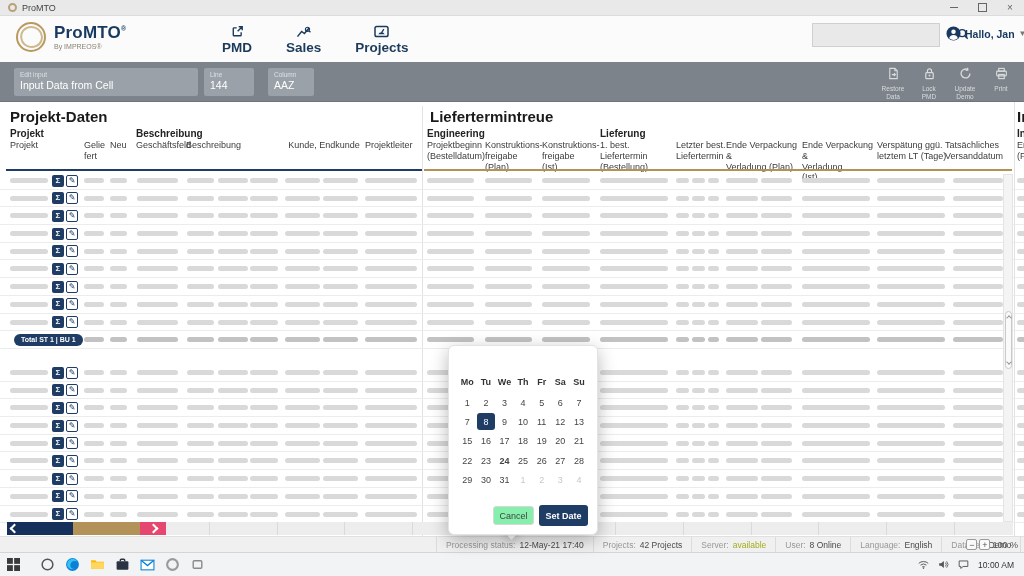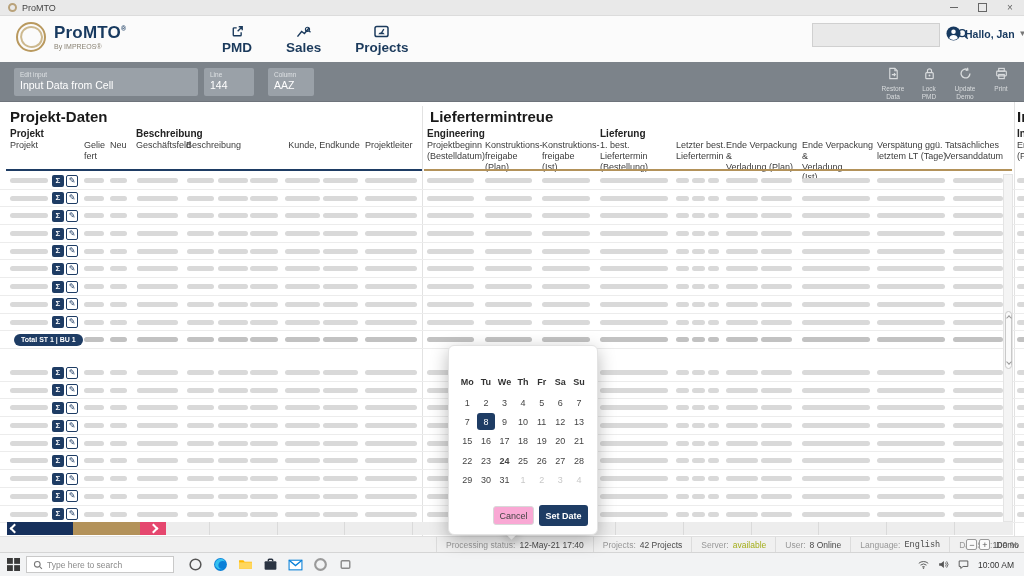--- a/index.html
+++ b/index.html
@@ -93,21 +93,21 @@
   .cal-arrow i{display:inline-block;width:5px;height:5px;border-left:1.5px solid #555;border-bottom:1.5px solid #555;}
   .cal-arrow.prev i{transform:rotate(45deg);}
   .cal-arrow.next i{transform:rotate(-135deg);}
   .cal-wk{position:absolute;top:31px;width:18.6px;text-align:center;font-size:9px;font-weight:bold;color:#333;}
   .cal-day{position:absolute;width:18.6px;height:17px;display:flex;align-items:center;justify-content:center;
            font-size:9px;color:#444;cursor:pointer;}
   .cal-day.sel{background:#1e3c64;color:#fff;border-radius:3px;}
   .cal-day.muted{color:#c8c8c8;}
   .cal-btn{position:absolute;font-size:9px;display:flex;align-items:center;justify-content:center;
            border-radius:3px;cursor:pointer;box-sizing:border-box;}
-  .cal-cancel{left:44px;top:160px;width:41px;height:19px;background:#f9a8d4;border:1px solid #d8d8d8;color:#444;}
+  .cal-cancel{left:44px;top:160px;width:41px;height:19px;background:#86efac;border:1px solid #d8d8d8;color:#444;}
   .cal-set{left:90px;top:159px;width:49px;height:21px;background:#1e3c64;color:#fff;font-weight:bold;}
   
   .statusbar{position:absolute;left:0;top:536px;width:1024px;height:16px;background:#f0f0f0;border-top:1px solid #e0e0e0;box-sizing:border-box;}
   .sb-items{position:absolute;left:436px;top:0;height:15px;display:flex;border-left:1px solid #dcdcdc;}
   .sb-item{display:flex;align-items:center;padding:0 9px;border-right:1px solid #dcdcdc;font-size:8.5px;white-space:nowrap;}
   .sb-item .lbl{color:#979797;margin-right:4px;}
   .sb-zoom{position:absolute;right:6px;top:0;height:15px;display:flex;align-items:center;gap:2px;font-size:9px;color:#555;}
   .zbtn{width:11px;height:11px;border:1px solid #9a9a9a;border-radius:2px;display:flex;align-items:center;justify-content:center;
         font-size:9px;color:#555;background:#fafafa;box-sizing:border-box;cursor:pointer;}
   
@@ -913,21 +913,21 @@
         <div class="sb-item">
           <span class="lbl">Server:</span>
           <span class="val" style="color: rgb(163, 173, 25);">available</span>
         </div>
         <div class="sb-item">
           <span class="lbl">User:</span>
           <span class="val" style="color: rgb(74, 74, 74);">8 Online</span>
         </div>
         <div class="sb-item">
           <span class="lbl">Language:</span>
-          <span class="val" style="color: rgb(74, 74, 74); font-family: Liberation Mono, monospace;">English</span>
+          <span class="val" style="color: rgb(74, 74, 74);">English</span>
         </div>
         <div class="sb-item">
           <span class="lbl">DataSet:</span>
           <span class="val" style="color: rgb(74, 74, 74);">Demo</span>
         </div>
         <div class="sb-item"></div>
       </div>
     <div class="sb-zoom">
       <div class="zbtn">−</div>
       <div class="zbtn">+</div>
@@ -936,27 +936,20 @@
   </div>
 
   <div class="taskbar">
     <div class="tb-start">
       <svg width="13" height="13" viewBox="0 0 14 14">
           <rect x="0" y="0" width="6.3" height="6.3" fill="#3a3a3a"></rect>
           <rect x="7.7" y="0" width="6.3" height="6.3" fill="#3a3a3a"></rect>
           <rect x="0" y="7.7" width="6.3" height="6.3" fill="#3a3a3a"></rect>
           <rect x="7.7" y="7.7" width="6.3" height="6.3" fill="#3a3a3a"></rect>
         </svg>
-    </div>
-    <div class="tb-search">
-      <svg width="10" height="10" viewBox="0 0 14 14">
-          <circle cx="6" cy="6" r="4" fill="none" stroke="#777" stroke-width="1.5"></circle>
-          <line x1="9" y1="9" x2="12.5" y2="12.5" stroke="#777" stroke-width="1.5"></line>
-        </svg>
-      <span>Type here to search</span>
     </div>
     <div class="tb-icons">
       <div class="tb-ic">
           <svg viewBox="0 0 14 14">
             <circle cx="7" cy="7" r="5" fill="none" stroke="#555" stroke-width="1.4"></circle>
           </svg>
         </div>
       <div class="tb-ic">
           <svg viewBox="0 0 14 14">
             <circle cx="7" cy="7" r="6" fill="#0a80d8"></circle>

